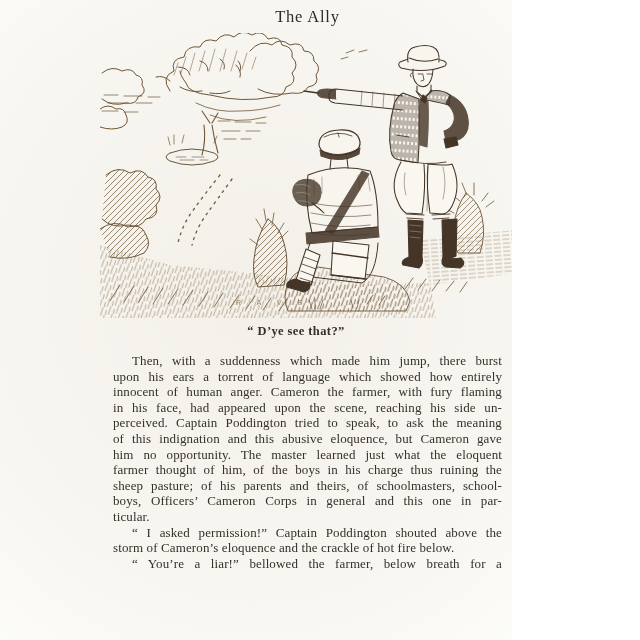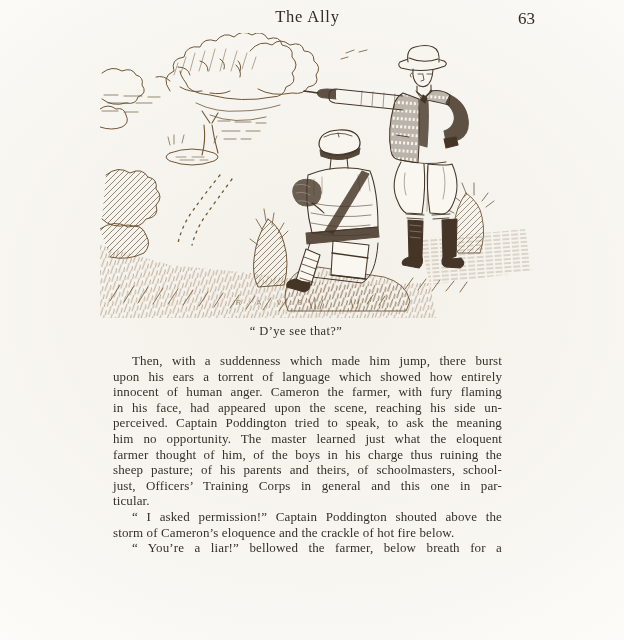--- a/index.html
+++ b/index.html
@@ -1,38 +1,38 @@
 <!DOCTYPE html>
 <html><head>
 <meta charset="utf-8">
 <style>
   html,body{margin:0;padding:0;}
   body{width:640px;height:640px;font-family:"Liberation Serif","DejaVu Serif",serif;}
   #page{
-    position:relative;width:624px;height:640px;overflow:hidden;
+    position:relative;width:512px;height:640px;overflow:hidden;
     background:radial-gradient(115% 95% at 50% 46%, #f3f0e9 0%, #f8f6f1 48%, #fdfdfb 78%, #ffffff 100%);
     color:#34302a;
   }
   .hdr-title{
     position:absolute;left:113px;top:7px;width:389px;text-align:center;
     font-size:16.5px;letter-spacing:0.8px;color:#2f2b25;
   }
   .hdr-num{
     position:absolute;left:495px;top:9px;width:40px;text-align:right;
     font-size:17px;color:#2f2b25;
   }
   .illus{position:absolute;left:100px;top:33px;width:440px;height:285px;}
   .sig{
     position:absolute;left:236px;top:299px;width:110px;
     font-size:7px;letter-spacing:7px;color:#857358;opacity:.85;
     font-family:"Liberation Sans","DejaVu Sans",sans-serif;
   }
   .caption{
     position:absolute;left:113px;top:324px;width:366px;text-align:center;
-    font-size:12.5px;letter-spacing:0.4px;color:#33302a;
+    font-size:12.5px;letter-spacing:0.4px;color:#33302a;font-weight:bold;
   }
   .bodytext{
     position:absolute;left:113px;top:353px;width:389px;
     font-size:13px;line-height:15.6px;letter-spacing:0.12px;color:#34302a;
   }
   .line{white-space:normal;font-family:Liberation Serif, serif;}
   .j{text-align:justify;text-align-last:justify;}
   .indent{text-indent:19px;}
 </style>
 </head>
@@ -151,24 +151,25 @@
 
   <div class="caption">“ D’ye see that?”</div>
 
   <div class="bodytext">
     <div>
       <div class="line j indent">Then, with a suddenness which made him jump, there burst</div>
       <div class="line j">upon his ears a torrent of language which showed how entirely</div>
       <div class="line j">innocent of human anger.  Cameron the farmer, with fury flaming</div>
       <div class="line j">in his face, had appeared upon the scene, reaching his side un-</div>
       <div class="line j">perceived.  Captain Poddington tried to speak, to ask the meaning</div>
+      <div class="line j">of this indignation and this abusive eloquence, but Cameron gave</div>
       <div class="line j">him no opportunity.  The master learned just what the eloquent</div>
       <div class="line j">farmer thought of him, of the boys in his charge thus ruining the</div>
       <div class="line j">sheep pasture; of his parents and theirs, of schoolmasters, school-</div>
-      <div class="line j">just, Officers’ Training Corps in general and this one in par-</div>
+      <div class="line j">boys, Officers’ Cameron Corps in general and this one in par-</div>
       <div class="line">ticular.</div>
     </div>
     <div>
       <div class="line j indent">“ I asked permission!”  Captain Poddington shouted above the</div>
       <div class="line">storm of Cameron’s eloquence and the crackle of hot fire below.</div>
     </div>
     <div>
       <div class="line j indent">“ You’re a liar!”  bellowed the farmer, below breath for a</div>
     </div>
   </div>

